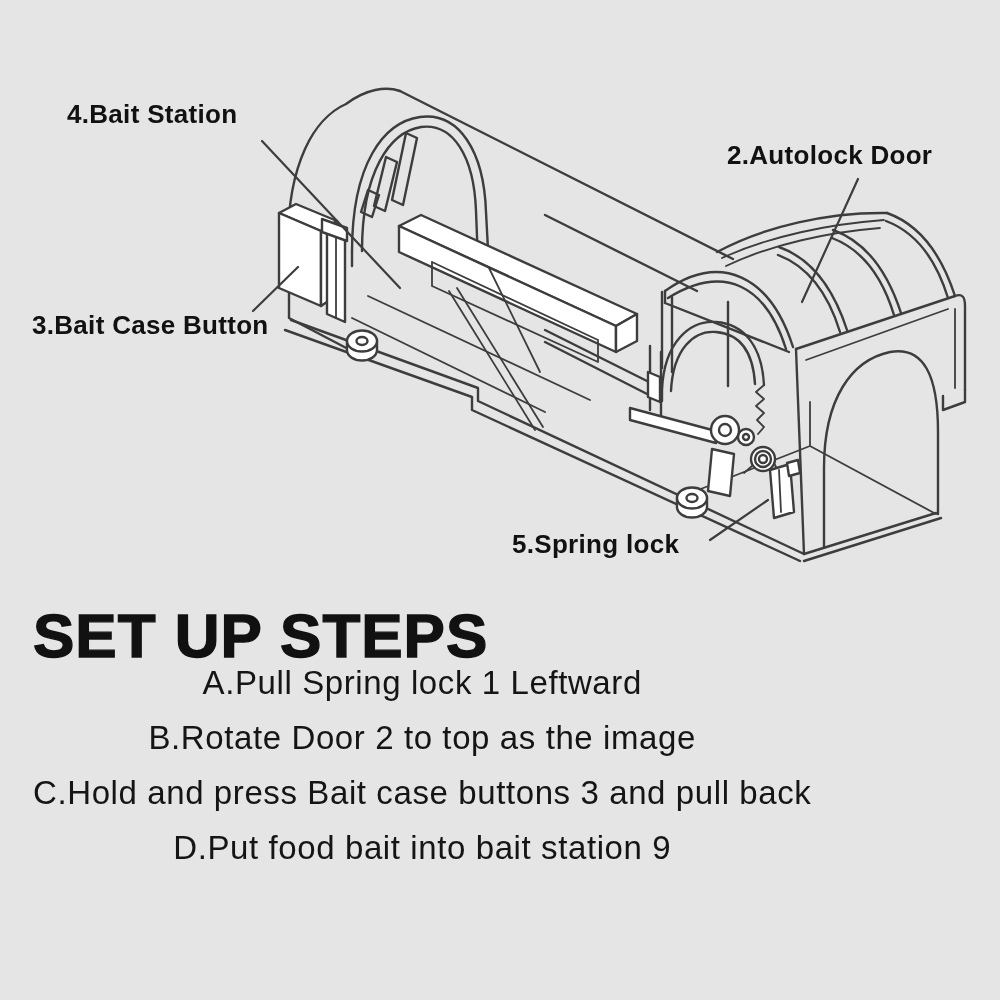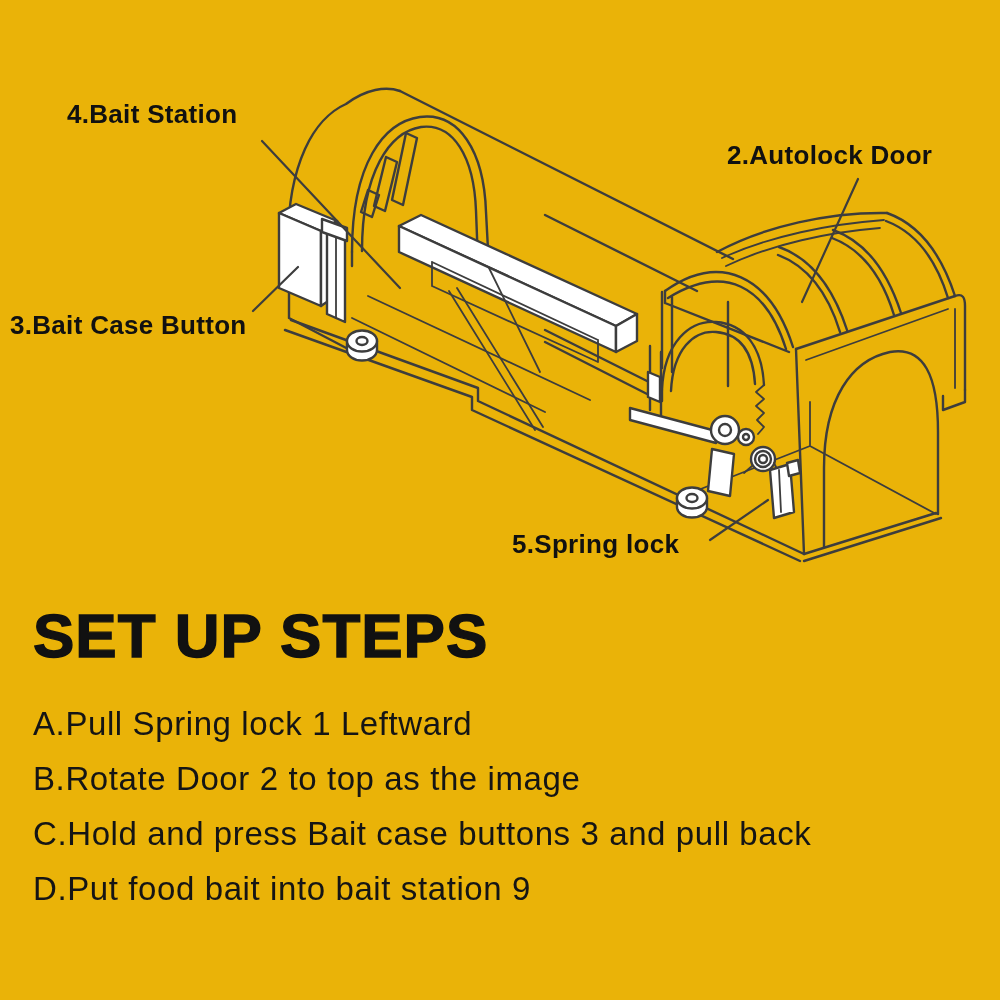--- a/index.html
+++ b/index.html
@@ -1,37 +1,37 @@
 <!DOCTYPE html>
 <html><head>
 <meta charset="utf-8">
 <style>
   html,body{margin:0;padding:0;background:#fff;}
   .sheet{
-    position:relative;width:1000px;height:1000px;background:#eab308;
+    position:relative;width:1000px;height:1000px;background:#e5e5e5;
     font-family:"Liberation Sans","DejaVu Sans",sans-serif;color:#111;
     overflow:hidden;
     text-decoration:underline;
   }
   svg.art{position:absolute;left:0;top:0;width:1000px;height:1000px;}
   svg.art path, svg.art circle, svg.art ellipse{
     stroke:#3d3d3d;stroke-width:2.4;fill:none;stroke-linecap:round;stroke-linejoin:round;
   }
   svg.art .wf{fill:#ffffff;}
   svg.art .thin{stroke-width:1.8;}
   svg.art .leader{stroke-width:2.2;}
   .part-label{
     position:absolute;font-size:26px;font-weight:bold;letter-spacing:0.3px;
     color:#111;white-space:nowrap;
   }
   .heading{
     position:absolute;left:33px;top:600px;font-size:62px;font-weight:bold;
     letter-spacing:1px;color:#111;-webkit-text-stroke:1.4px #111;white-space:nowrap;
   }
-  .steps{position:absolute;left:33px;top:696px;}
+  .steps{position:absolute;left:33px;top:655px;text-align:center;}
   .step{
     font-size:33px;line-height:55px;letter-spacing:0.6px;color:#151515;
     white-space:nowrap;
   }
 </style>
 </head>
 <body>
 
 <div class="sheet">
 
@@ -143,21 +143,21 @@
     <g>
       <path class="leader" d="M 262,141 L 400,288"></path>
       <path class="leader" d="M 253,311 L 298,267"></path>
       <path class="leader" d="M 858,179 L 802,302"></path>
       <path class="leader" d="M 710,540 L 768,500"></path>
     </g>
   </svg>
 
   <div class="part-label" style="left:67px;top:99px">4.Bait Station</div>
   <div class="part-label" style="left:727px;top:140px">2.Autolock Door</div>
-  <div class="part-label" style="left:10px;top:310px">3.Bait Case Button</div>
+  <div class="part-label" style="left:32px;top:310px">3.Bait Case Button</div>
   <div class="part-label" style="left:512px;top:529px">5.Spring lock</div>
 
   <div class="heading">SET UP STEPS</div>
 
   <div class="steps">
     <div class="step">A.Pull Spring lock 1 Leftward</div>
     <div class="step">B.Rotate Door 2 to top as the image</div>
     <div class="step">C.Hold and press Bait case buttons 3 and pull back</div>
     <div class="step">D.Put food bait into bait station 9</div>
   </div>

